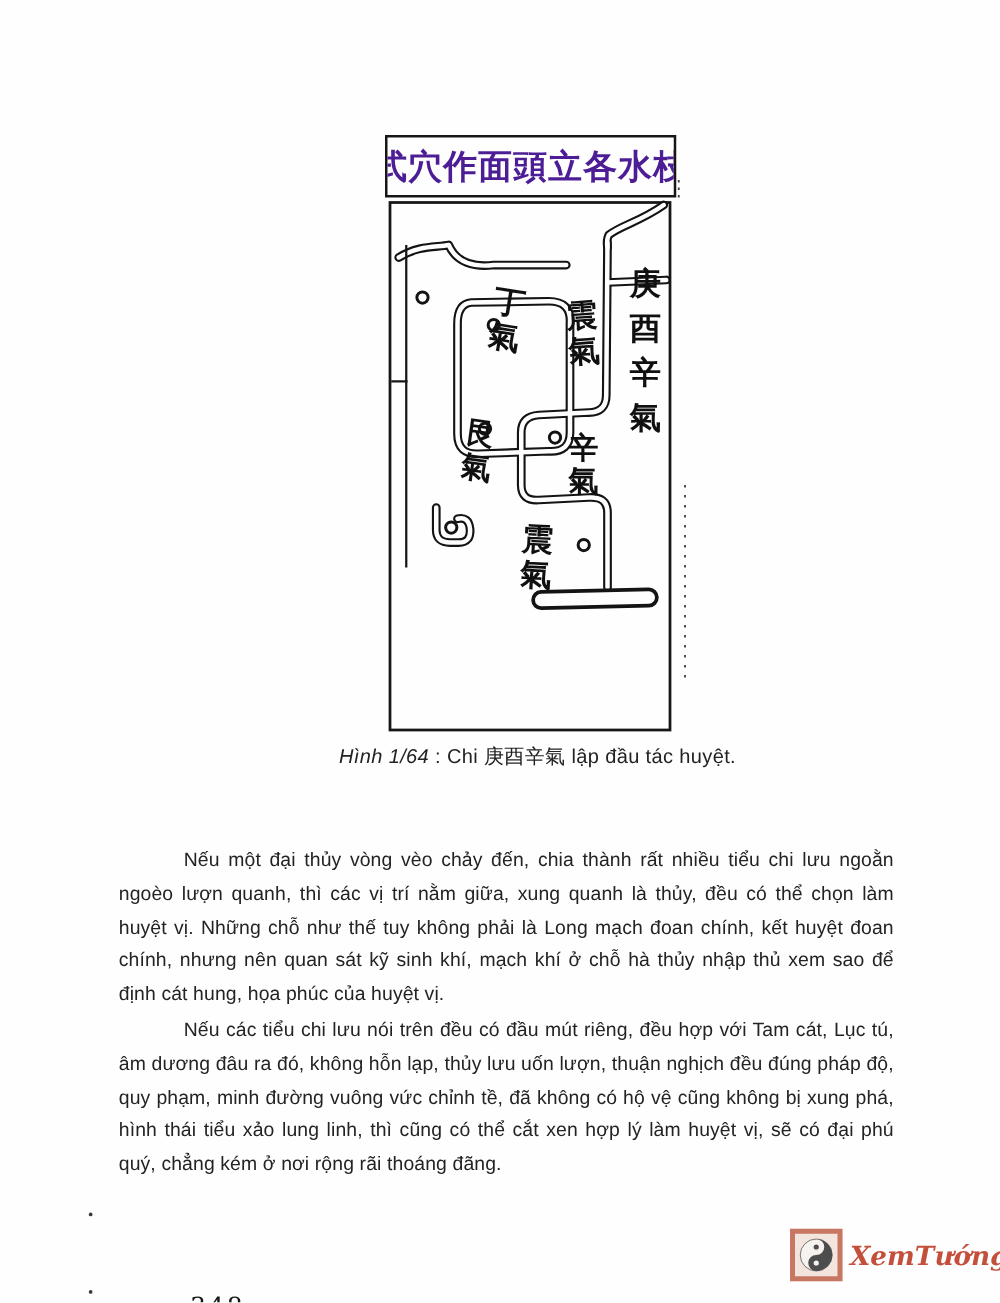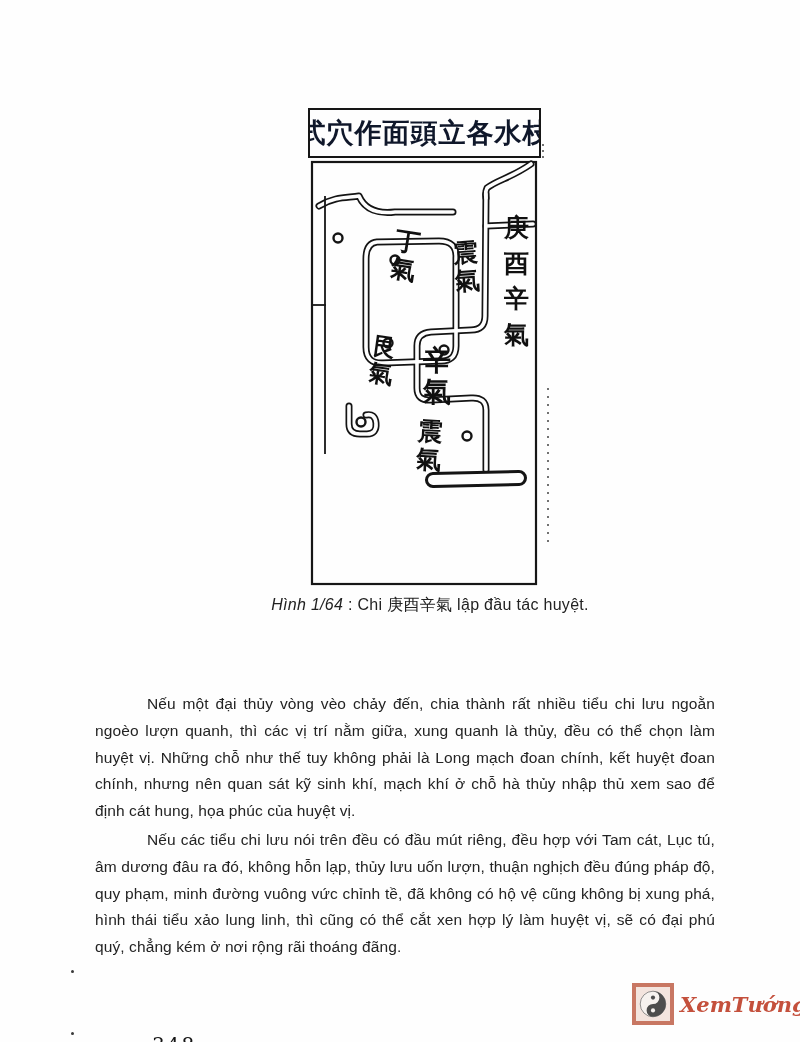--- a/index.html
+++ b/index.html
@@ -10,46 +10,46 @@
     font-family:"Liberation Sans", sans-serif; color:#1e1e1e;
   }
 
   
   .figure { position:absolute; left:305px; top:98px; width:250px; height:492px; }
   .figure svg { position:absolute; left:0; top:0; }
   .fig-title {
     position:absolute; left:3px; top:10px; width:233px; height:50px;
     border:2px solid #161616; display:flex; align-items:center; justify-content:center;
     font-family:"DejaVu Serif", serif; font-weight:bold; font-size:27px;
-    letter-spacing:1px; color:#0f172a; white-space:nowrap; overflow:hidden;
+    letter-spacing:1px; color:#4c1d95; white-space:nowrap; overflow:hidden;
   }
   .vlabel {
     position:absolute; width:1.15em; font-family:"DejaVu Serif", serif;
     font-weight:bold; color:#101010; word-break:break-all; line-height:1.12;
     text-align:center;
   }
   .lbl-dinh          { left:86px;  top:130px; font-size:25px; transform:rotate(9deg); }
   .lbl-chan-top      { left:147px; top:141px; font-size:25px; transform:rotate(-4deg); }
   .lbl-canh-dau-tan  { left:197px; top:112px; font-size:25px; line-height:1.42;font-family:Liberation Serif, serif; }
   .lbl-can           { left:64px;  top:236px; font-size:24px; transform:rotate(8deg); }
-  .lbl-tan           { left:116px; top:247px; font-size:28px; }
+  .lbl-tan           { left:148px; top:247px; font-size:24px; }
   .lbl-chan-bot      { left:110px; top:320px; font-size:25px; transform:rotate(3deg); }
 
   
   .caption {
     position:absolute; left:190px; top:595px; width:480px; text-align:center;
     font-size:16px; color:#222; letter-spacing:.3px;
   }
   .caption .fig-no { font-style:italic; }
 
   
   .bodytext { position:absolute; left:95px; top:676px; width:620px; }
   .bodytext p {
     font-size:15.5px; line-height:26.8px; text-align:justify;
-    text-indent:52px; color:#232323; letter-spacing:.1px;margin-top:15px;
+    text-indent:52px; color:#232323; letter-spacing:.1px;
   }
   .bodytext p + p { margin-top:2px; }
 
   
   .page-number {
     position:absolute; left:152px; top:988px;
     font-family:"DejaVu Serif", serif; font-size:20px; letter-spacing:2px; color:#151515;margin-top:45px;
   }
   .watermark { position:absolute; left:632px; top:983px; display:flex; align-items:center; gap:6px; }
   .wm-box {

